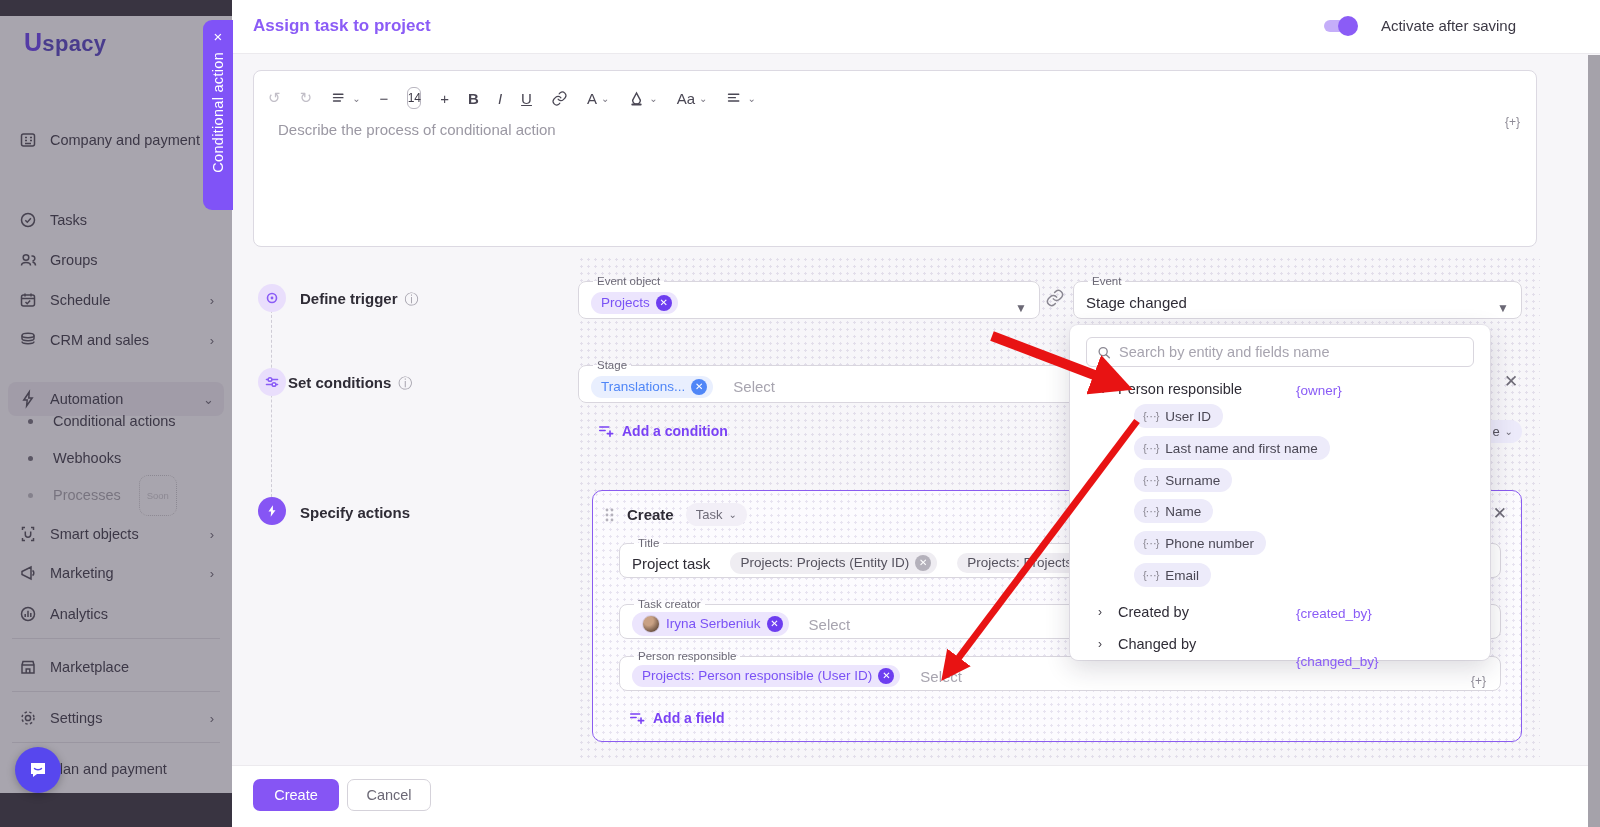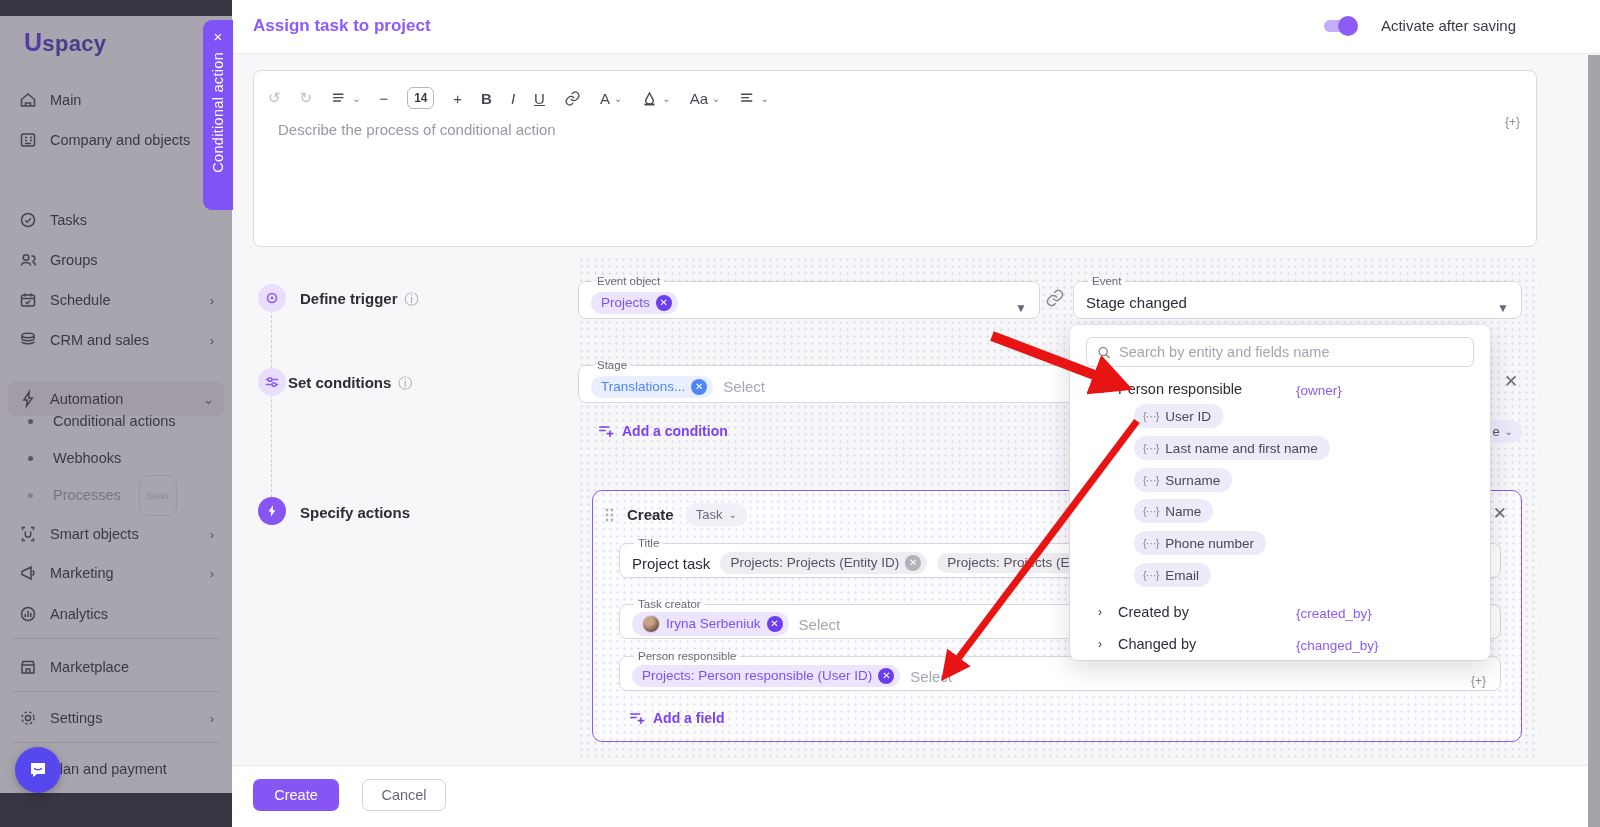--- a/index.html
+++ b/index.html
@@ -42,35 +42,35 @@
   
   #canvas-dots { left:346px; top:256px; width:962px; height:505px; background-image:radial-gradient(#e2deea 1px, transparent 1.3px); background-size:7px 7px; }
 
   
   #editor-card { left:21px; top:70px; width:1284px; height:177px; background:#fff; border:1px solid #dcd9e2; border-radius:8px; z-index:2; }
   #toolbar { left:14px; top:14px; height:26px; display:flex; align-items:center; gap:19px; color:#4a4754; }
   .tbi { font-size:15px; color:#4a4754; display:flex; align-items:center; gap:4px; }
   .tbi.dis { color:#c2bfc8; }
   .tbi .chv { font-size:10px; color:#7b7884; }
   .tbi svg { width:17px; height:17px; stroke:#4a4754; fill:none; stroke-width:1.7; stroke-linecap:round; }
-  .fs-box { border:1px solid #b9b6c0; border-radius:6px; width:27px; height:22px; font-size:12px; display:flex; align-items:center; justify-content:center; color:#3c3945;font-weight:bold; }
+  .fs-box { border:1px solid #b9b6c0; border-radius:6px; width:14px; height:22px; font-size:12px; display:flex; align-items:center; justify-content:center; color:#3c3945; }
   .b { font-weight:700; } .i { font-style:italic; } .u { text-decoration:underline; }
   #editor-ph { left:24px; top:50px; font-size:15px; color:#9b98a3; }
   #editor-token { right:16px; top:44px; font-size:12px; color:#8e8b96; }
 
   
   .sec-ic { width:28px; height:28px; border-radius:50%; display:flex; align-items:center; justify-content:center; z-index:2; }
   .sec-ic.light { background:#e9defc; }
   .sec-ic.solid { background:#8655f4; }
   .sec-label { font-size:15px; font-weight:700; color:#2f2c36; }
   .info { color:#a3a0ab; font-size:14px; font-weight:400; margin-left:7px; }
   #connector { left:39px; top:300px; width:0; height:212px; border-left:1px dashed #cfccd6; z-index:1; }
 
   
-  fieldset.fld { position:absolute; border:1px solid #d9d6de; border-radius:8px; background:#fff; padding:0 12px; display:flex; align-items:center; gap:10px; }
+  fieldset.fld { position:absolute; border:1px solid #d9d6de; border-radius:8px; background:#fff; padding:0 12px; display:flex; align-items:center; gap:20px; }
   fieldset.fld legend { font-size:11.5px; color:#6b6875; padding:0 4px; margin-left:2px; }
   .chev-dn { position:absolute; right:12px; top:14px; color:#6b6875; font-size:12px; }
   .chip { display:inline-flex; align-items:center; gap:6px; border-radius:14px; padding:3px 6px 3px 10px; font-size:13.5px; line-height:1; white-space:nowrap; }
   .chip .xc { width:16px; height:16px; border-radius:50%; color:#fff; font-size:10px; display:flex; align-items:center; justify-content:center; }
   .chip.purple { background:#ece5fd; color:#7a52f5; } .chip.purple .xc { background:#6d3df0; }
   .chip.blue { background:#e9effe; color:#4f86f7; } .chip.blue .xc { background:#4f86f7; }
   .chip.grey { background:#efedf2; color:#55525e; } .chip.grey .xc { background:#b4b1bb; }
   .ph-select { color:#a7a4af; font-size:15px; }
   .link-btn { display:flex; align-items:center; gap:8px; color:#7a42f5; font-size:14px; font-weight:600; }
   .link-btn svg { width:16px; height:16px; stroke:#7a42f5; fill:none; stroke-width:1.8; stroke-linecap:round; }
@@ -90,44 +90,37 @@
   #dd-search input { border:none; outline:none; font-size:14.5px; color:#3c3945; width:100%; font-family:inherit; background:transparent; }
   #dd-search input::placeholder { color:#a7a4af; }
   .dd-group { position:absolute; left:28px; display:flex; align-items:center; font-size:14.5px; color:#2f2c36; }
   .dd-group .gchev { width:20px; color:#3f3c46; font-size:12px; }
   .dd-token { position:absolute; left:226px; color:#8a5cf6; font-size:13.5px; }
   .dd-pill { position:absolute; left:64px; background:#edebfa; border-radius:12px; height:24px; display:flex; align-items:center; gap:7px; padding:0 12px 0 9px; font-size:13.5px; color:#4a4754; }
 
   
   #p-footer { left:0; top:765px; width:1368px; height:62px; background:#fff; border-top:1px solid #eceaee; z-index:4; }
   #btn-create { left:21px; top:13px; width:86px; height:32px; background:#8655f4; color:#fff; border:none; border-radius:7px; font-size:14.5px; font-family:inherit; }
-  #btn-cancel { left:130px; top:13px; width:84px; height:32px; background:#fff; color:#6b6875; border:1px solid #d5d2da; border-radius:7px; font-size:14.5px; font-family:inherit; }
+  #btn-cancel { left:115px; top:13px; width:84px; height:32px; background:#fff; color:#6b6875; border:1px solid #d5d2da; border-radius:7px; font-size:14.5px; font-family:inherit; }
 
   #scrollbar { left:1588px; top:55px; width:12px; height:772px; background:#a5a2aa; z-index:6; }
   #arrows { left:0; top:0; width:1600px; height:827px; z-index:40; pointer-events:none; }
 </style>
 </head>
 <body>
 
 <div id="sidebar" class="abs">
   <div class="abs logo"><span class="udot">U</span><span>spacy</span></div>
 
-  <div class="abs sbitem" style="top:83px">
-      <svg class="ic" viewBox="0 0 20 20">
-        <path d="M3.5 9.5 10 4l6.5 5.5V16h-13z"></path>
-        <path d="M7.5 16v-3h5v3"></path>
-      </svg>
-      <span>Main</span>
-    </div>
   <div class="abs sbitem" style="top:123px">
       <svg class="ic" viewBox="0 0 20 20">
         <rect x="3.5" y="4" width="13" height="12" rx="2"></rect>
         <path d="M7 7.5h2M7 10.5h2M12 7.5h2M12 10.5h2M7 13.5h6"></path>
       </svg>
-      <span>Company and objects</span>
+      <span>Company and payment</span>
     </div>
   <div class="abs sbitem" style="top:203px">
       <svg class="ic" viewBox="0 0 20 20">
         <circle cx="10" cy="10" r="6.5"></circle>
         <path d="M7.3 10.2l2 2 3.6-4"></path>
       </svg>
       <span>Tasks</span>
     </div>
   <div class="abs sbitem" style="top:243px">
       <svg class="ic" viewBox="0 0 20 20">
@@ -469,21 +462,21 @@
 
   <div class="dd-group" style="top:279px">
       <span class="gchev">›</span>
       <span>Created by</span>
     </div>
   <span class="dd-token" style="top:281px">{created_by}</span>
   <div class="dd-group" style="top:311px">
       <span class="gchev">›</span>
       <span>Changed by</span>
     </div>
-  <span class="dd-token" style="top:313px">{changed_by}</span>
+  <span class="dd-token" style="top:329px">{changed_by}</span>
 </div>
 
 <div id="scrollbar" class="abs"></div>
 
 <svg id="arrows" class="abs" viewBox="0 0 1600 827">
   <defs>
     <marker id="ah" markerWidth="4.2" markerHeight="4.2" refX="2.6" refY="2.1" orient="auto">
       <path d="M0 0 L4.2 2.1 L0 4.2 Z" fill="#e81313"></path>
     </marker>
   </defs>

